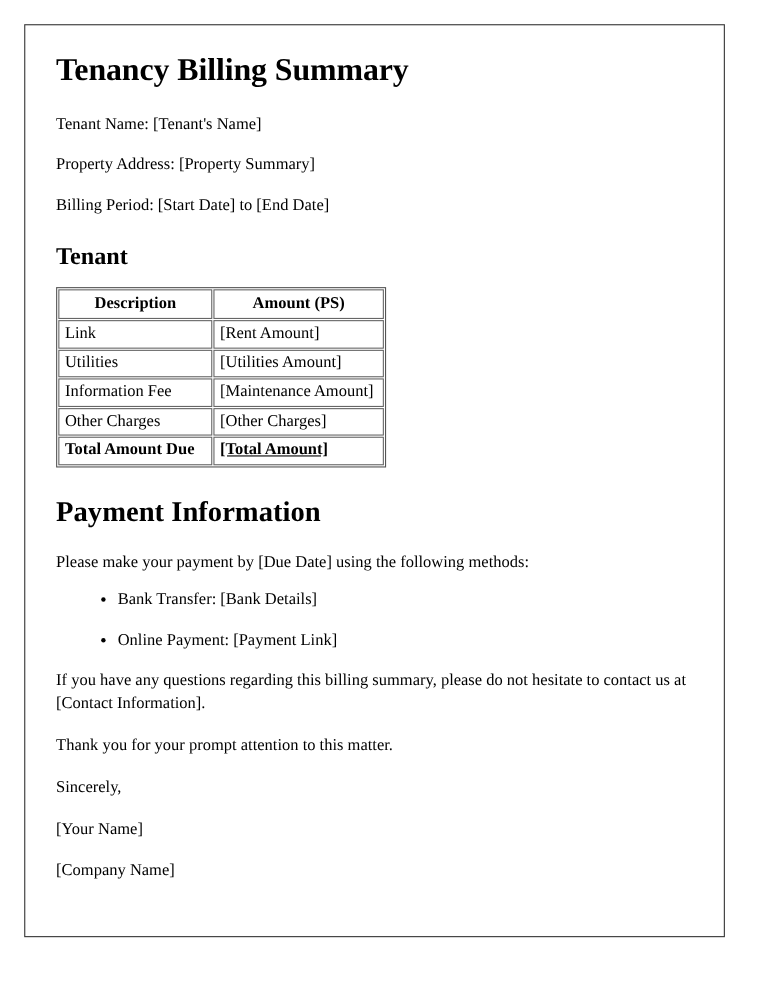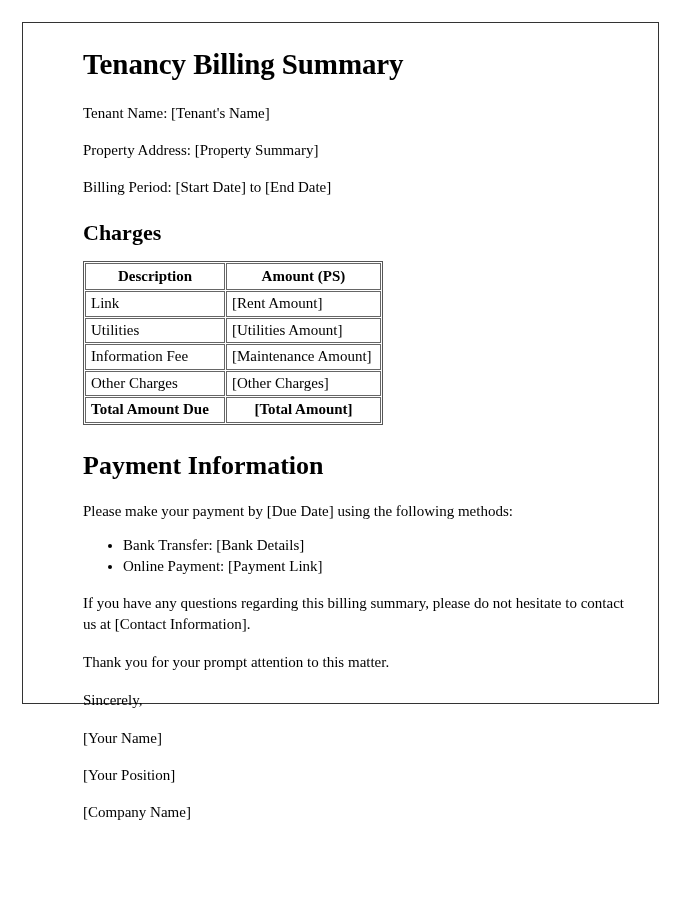--- a/index.html
+++ b/index.html
@@ -14,25 +14,24 @@
     color: #000000;
     overflow: hidden;
   }
 
   
   #page-frame {
     position: absolute;
     left: 22px;
     top: 22px;
     width: 637px;
-    height: 682px;
+    height: 830px;
     border: 1px solid #333333;
     box-sizing: border-box;
     background: #ffffff;
-    padding-left: 32px;
   }
   #page-inner {
     padding: 26px 28px 20px 28px;
   }
 
   
   .doc-title {
     font-size: 29px;
     font-weight: bold;
     line-height: 1.1;
@@ -66,21 +65,21 @@
 
   
   ul.methods {
     margin: -4px 0 16px 0;
     padding-left: 40px;
     list-style-type: disc;
   }
   ul.methods li {
     font-size: 15px;
     line-height: 1.42;
-    margin: 0;
+    margin: 16px;
   }
 
   
   table.charges {
     border-collapse: separate;
     border-spacing: 1px;
     border: 1px solid #555555;
     margin: 0 0 4px 0;
     background: #ffffff;
   }
@@ -100,36 +99,37 @@
     padding: 3px 5px;
   }
   table.charges .desc-cell { width: 128px; }
   table.charges .amt-cell  { width: 143px; }
   table.charges tr.total-row td.total-label {
     font-weight: bold;
     text-align: left;
   }
   table.charges tr.total-row td.total-value {
     font-weight: bold;
-    text-align: center;
+    text-align: left;
+    text-decoration: underline;
   }
 </style>
 </head>
 <body>
 
 <div id="page-frame">
   <div id="page-inner">
 
     <h1 class="doc-title">Tenancy Billing Summary</h1>
 
     <p class="body-line">Tenant Name: [Tenant's Name]</p>
     <p class="body-line">Property Address: [Property Summary]</p>
     <p class="body-line">Billing Period: [Start Date] to [End Date]</p>
 
-    <h2 class="h-minor">Charges</h2>
+    <h2 class="h-minor">Tenant</h2>
 
     <table class="charges">
       <thead>
         <tr>
           <th class="col-head desc-cell">Description</th>
           <th class="col-head amt-cell">Amount (PS)</th>
         </tr>
       </thead>
       <tbody>
         <tr>
@@ -163,17 +163,16 @@
       <li>Bank Transfer: [Bank Details]</li>
       <li>Online Payment: [Payment Link]</li>
     </ul>
 
     <p class="body-para">If you have any questions regarding this billing summary, please do not hesitate to contact us at [Contact Information].</p>
 
     <p class="body-para">Thank you for your prompt attention to this matter.</p>
 
     <p class="body-line">Sincerely,</p>
     <p class="body-line">[Your Name]</p>
-    <p class="body-line">[Your Position]</p>
     <p class="body-line">[Company Name]</p>
 
   </div>
 </div>
 
 </body></html>

